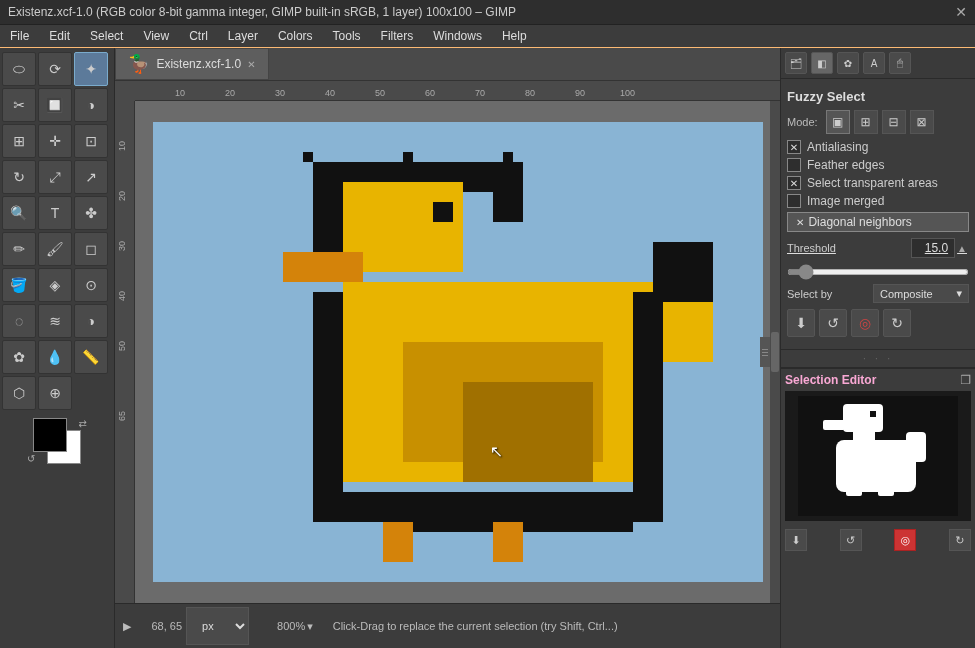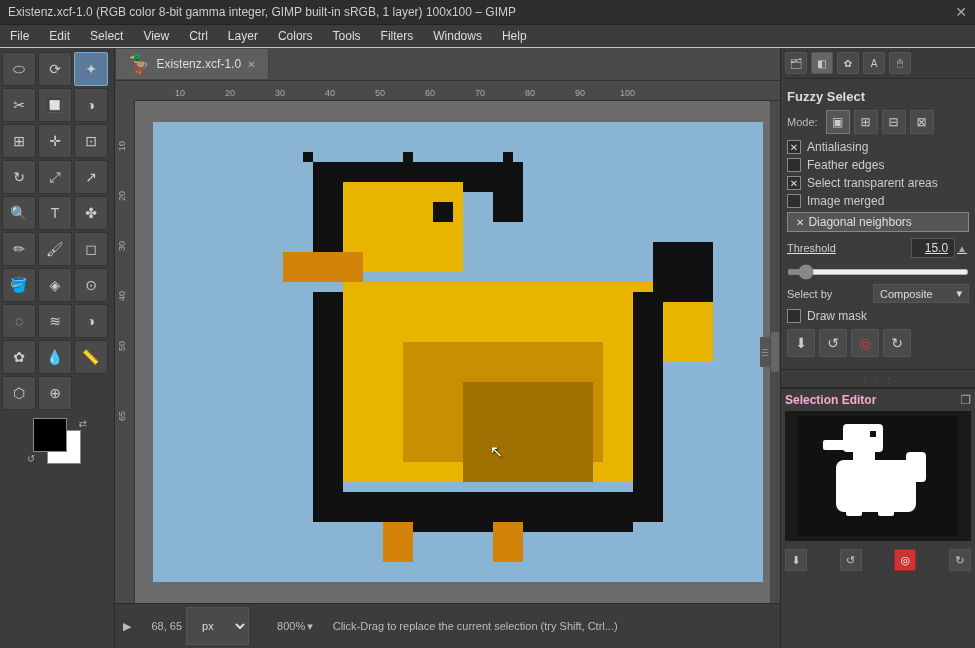--- a/index.html
+++ b/index.html
@@ -354,24 +354,20 @@
       </div>
 
       <div class="select-by-row">
         <span class="select-by-label">Select by</span>
         <div class="select-by-dd">
           <span>Composite</span>
           <span>▾</span>
         </div>
       </div>
 
-      <div class="draw-mask-row">
-        <div class="check-box"></div>
-        <span>Draw mask</span>
-      </div>
 
       <div class="action-btns">
         <div class="action-btn" title="Save">⬇</div>
         <div class="action-btn" title="Refresh">↺</div>
         <div class="action-btn" title="Reset" style="color:#cc4444;">◎</div>
         <div class="action-btn" title="Undo">↻</div>
       </div>
     </div>
 
     <div class="drag-handle" style="border-top:1px solid #2a2a2a;border-bottom:1px solid #2a2a2a;padding:3px;color:#666;cursor:row-resize;text-align:center;letter-spacing:3px;">

